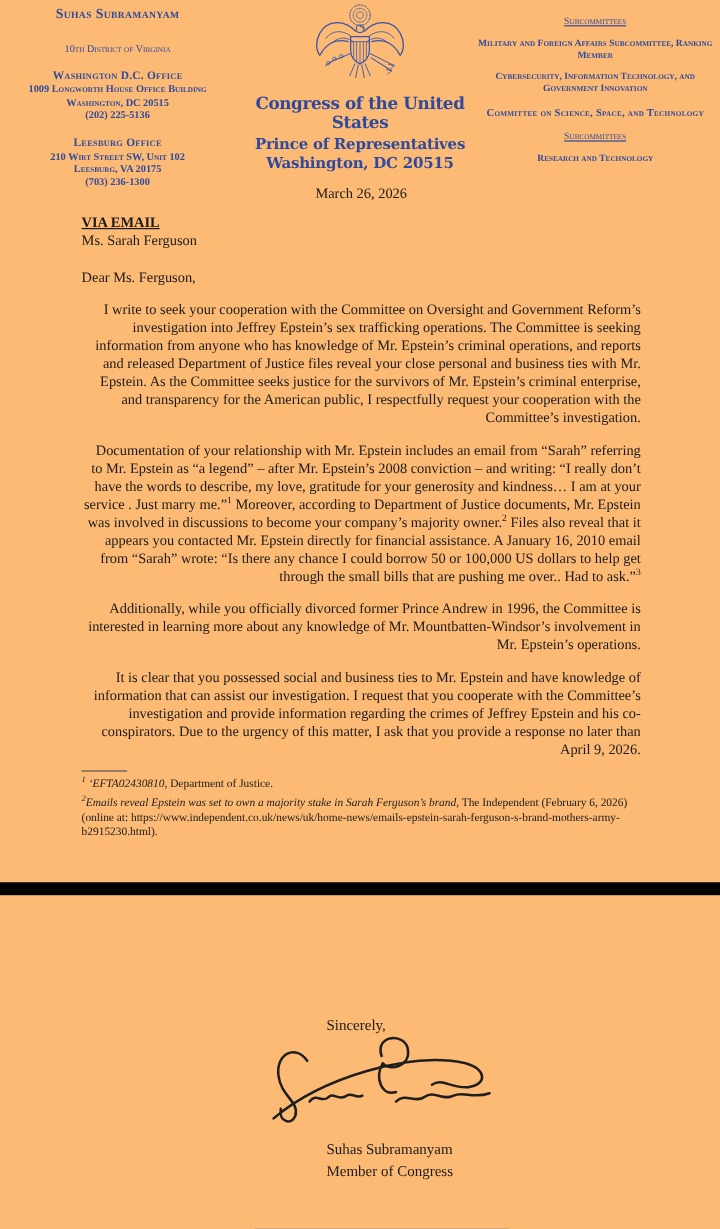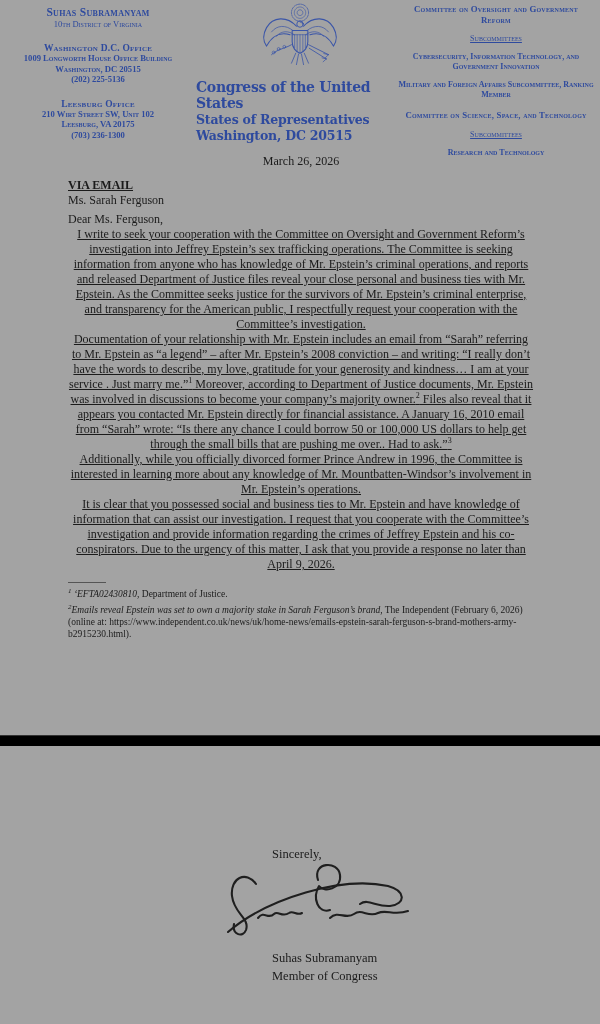--- a/index.html
+++ b/index.html
@@ -1,33 +1,33 @@
 <!DOCTYPE html>
 <html><head>
 <meta charset="utf-8">
 <style>
   * { margin:0; padding:0; box-sizing:border-box; }
   html,body { background:#888; }
   .page {
     position:relative; width:600px; height:1024px; margin:0 auto;
-    background:#a3a3a3; overflow:hidden;
+    background:#fdba74; overflow:hidden;
     font-family:"Liberation Serif", serif; color:#1b1b1b;
   }
   
   .lh-left {
     position:absolute; top:6px; left:8px; width:180px;
     text-align:center; color:#2e4a9e; font-variant:small-caps;
   }
   .lh-name { font-size:11.5px; font-weight:bold; letter-spacing:.3px; }
-  .lh-district { font-size:8.5px; margin-top:1px; }
+  .lh-district { font-size:8.5px; margin-top:17px; }
   .lh-office { margin-top:14px; }
   .lh-office-title { font-size:9.5px; font-weight:bold; letter-spacing:.2px; }
   .lh-office-line { font-size:8.6px; line-height:10.5px; font-weight:bold; }
   .lh-center {
-    position:absolute; top:2px; left:196px; width:208px; 
+    position:absolute; top:2px; left:196px; width:208px; text-align:center;
   }
   .seal { display:block; margin:0 auto; }
   .org1 { font-family:"DejaVu Serif", serif; font-weight:bold; color:#2e4a9e;
           font-size:14px; letter-spacing:-0.3px; margin-top:3px; }
   .org2, .org3 { font-family:"DejaVu Serif", serif; font-weight:bold; color:#2e4a9e;
           font-size:12.5px; letter-spacing:-0.2px; margin-top:1px; }
   .lh-right {
     position:absolute; top:4px; right:6px; width:196px;
     text-align:center; color:#2e4a9e; font-variant:small-caps;
   }
@@ -35,22 +35,22 @@
   .cmte-sublabel { font-size:8px; font-weight:normal; text-decoration:underline; margin-top:9px; }
   .cmte-item { font-size:8px; font-weight:bold; line-height:9.5px; margin-top:9px; }
   .cmte-block2 { margin-top:11px; }
   
   .content {
     position:absolute; top:154px; left:68px; width:466px;
     font-size:12px; line-height:15px;
   }
   .date { text-align:center; margin-bottom:9px; }
   .via { font-weight:bold; text-decoration:underline; }
-  .salutation { margin-top:4px; }
-  .content p { text-align:center;text-decoration:underline; }
+  .salutation { margin-top:16px; }
+  .content p { margin-top:12px; text-align:right; }
   sup.ref { font-size:8px; line-height:0; vertical-align:super; }
   
   .footnotes { margin-top:10px; font-size:9.5px; line-height:12px; }
   .fn-rule { width:38px; border-top:1px solid #555; margin-bottom:5px; }
   .fn { margin-top:4px; overflow-wrap:anywhere; }
   .fn i { }
   sup.fnm { font-size:7px; font-style:italic; vertical-align:super; line-height:0; }
   
   .page-bar { position:absolute; left:0; top:735px; width:600px; height:11px;
               background:#000; border-top:1px solid #333; }
@@ -99,30 +99,29 @@
         <path d="M54,72 L48,86 M58,73 L55,88 M62,73 L65,88 M66,72 L72,86" stroke-width="1.1"></path>
         <path d="M48,60 C38,66 28,66 20,74" stroke-width="1.2"></path>
         <circle cx="38" cy="63" r="2" stroke-width="0.9"></circle>
         <circle cx="30" cy="66" r="2" stroke-width="0.9"></circle>
         <circle cx="23" cy="71" r="2" stroke-width="0.9"></circle>
         <path d="M72,60 L100,74 M73,65 L97,80" stroke-width="1.2"></path>
         <path d="M100,74 L93.5,72.5 M100,74 L95.5,78.5 M97,80 L91,78.5 M97,80 L92.5,84" stroke-width="1"></path>
       </g>
     </svg>
     <div class="org1">Congress of the United States</div>
-    <div class="org2">States of Representatives</div>
+    <div class="org2">Prince of Representatives</div>
     <div class="org3">Washington, DC 20515</div>
   </div>
 
   <div class="lh-right">
     <div>
-      <div class="cmte-name">Committee on Oversight and Government Reform</div>
       <div class="cmte-sublabel">Subcommittees</div>
+      <div class="cmte-item">Military and Foreign Affairs Subcommittee, Ranking Member</div>
       <div class="cmte-item">Cybersecurity, Information Technology, and Government Innovation</div>
-      <div class="cmte-item">Military and Foreign Affairs Subcommittee, Ranking Member</div>
     </div>
     <div class="cmte-block2">
       <div class="cmte-name">Committee on Science, Space, and Technology</div>
       <div class="cmte-sublabel">Subcommittees</div>
       <div class="cmte-item">Research and Technology</div>
     </div>
   </div>
 
   <div class="content">
     <div class="date">March 26, 2026</div>

